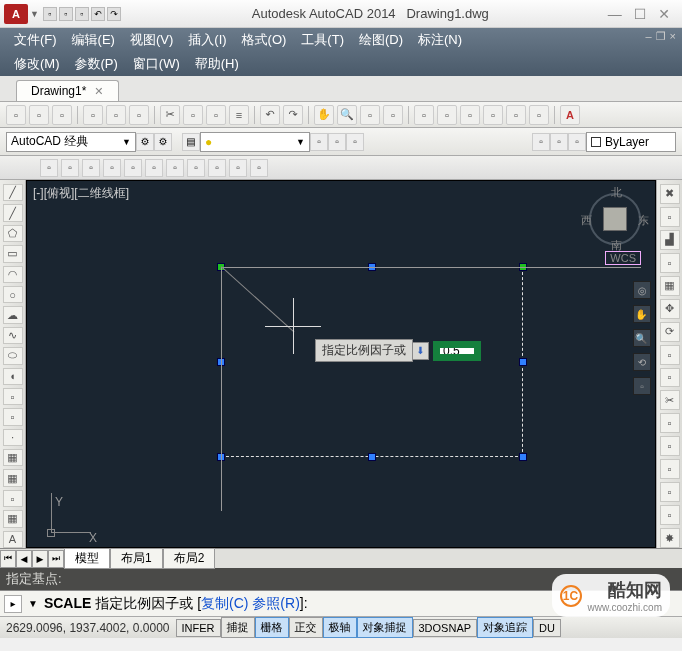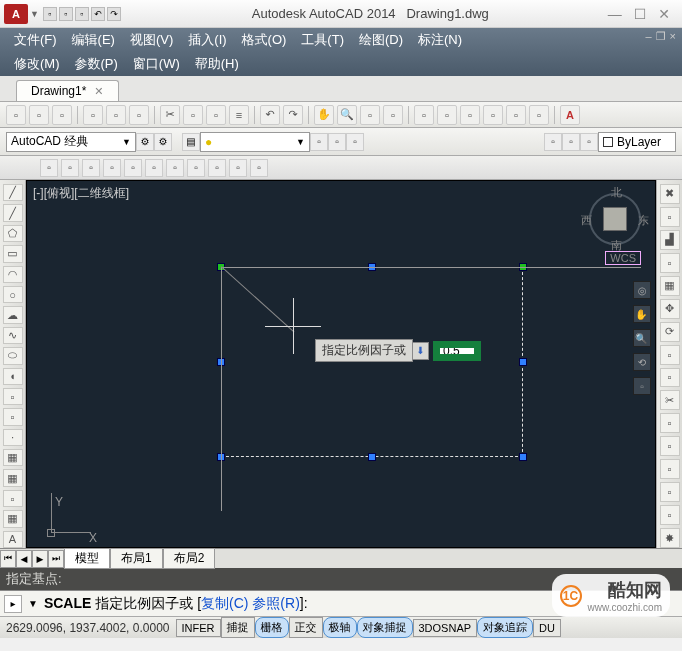--- a/index.html
+++ b/index.html
@@ -72,21 +72,21 @@
 .layouttab.active { background: #fff; }
 
 .cmdwin { background: #4a4a48; color: #d8d8d4; font-size: 13px; padding: 2px 6px; height: 22px; display: flex; align-items: center; }
 .cmdline { background: #f4f4f0; height: 26px; display: flex; align-items: center; padding: 0 4px; gap: 6px; border-top: 1px solid #888; font-size: 14px; }
 .cmd-ico { width: 18px; height: 18px; border: 1px solid #aaa; background: #fff; font-size: 10px; display: flex; align-items: center; justify-content: center; }
 .kw-c { color: #1050d0; }
 
 .status { height: 22px; background: linear-gradient(#f0f0ec,#dcdcd8); display: flex; align-items: center; font-size: 12px; border-top: 1px solid #aaa; overflow: hidden; }
 .coords { padding: 0 6px; color: #333; }
 .st-btn { padding: 2px 5px; border: 1px solid #999; background: #e8e8e4; font-size: 11px; white-space: nowrap; }
-.st-btn.on { background: #c8e0f8; border-color: #5090d0; border-radius: 8px; }
+.st-btn.on { background: #c8e0f8; border-color: #5090d0; }
 
 .watermark { position: absolute; right: 12px; bottom: 34px; display: flex; align-items: center; gap: 6px; background: rgba(255,255,255,.9); padding: 4px 8px; border-radius: 14px; text-align: right; }
 .wm-ico { width: 22px; height: 22px; border: 2px solid #f08020; border-radius: 50%; color: #f08020; font-weight: bold; font-size: 12px; display: flex; align-items: center; justify-content: center; }
 .wm-txt1 { font-size: 18px; color: #444; font-weight: bold; }
 .wm-txt2 { font-size: 10px; color: #888; }
 </style>
 </head>
 <body>
 
 <div class="titlebar">
@@ -185,21 +185,21 @@
     <span style="color:#e0c000;">●</span>
     <span style="margin-left:auto;font-size:9px;">▼</span>
   </div>
   <div class="small-tbtn">▫</div>
   <div class="small-tbtn">▫</div>
   <div class="small-tbtn">▫</div>
   <div style="flex:1;"></div>
   <div class="small-tbtn">▫</div>
   <div class="small-tbtn">▫</div>
   <div class="small-tbtn">▫</div>
-  <div class="dropdown" style="width:78px;">
+  <div class="dropdown" style="width:90px;">
     <span style="width:10px;height:10px;background:#fff;border:1px solid #333;display:inline-block;"></span>
     <span style="margin-left:4px;">ByLayer</span>
   </div>
 </div>
 
 <div class="viewbar">
   <div class="small-tbtn">▫</div>
   <div class="small-tbtn">▫</div>
   <div class="small-tbtn">▫</div>
   <div class="small-tbtn">▫</div>

